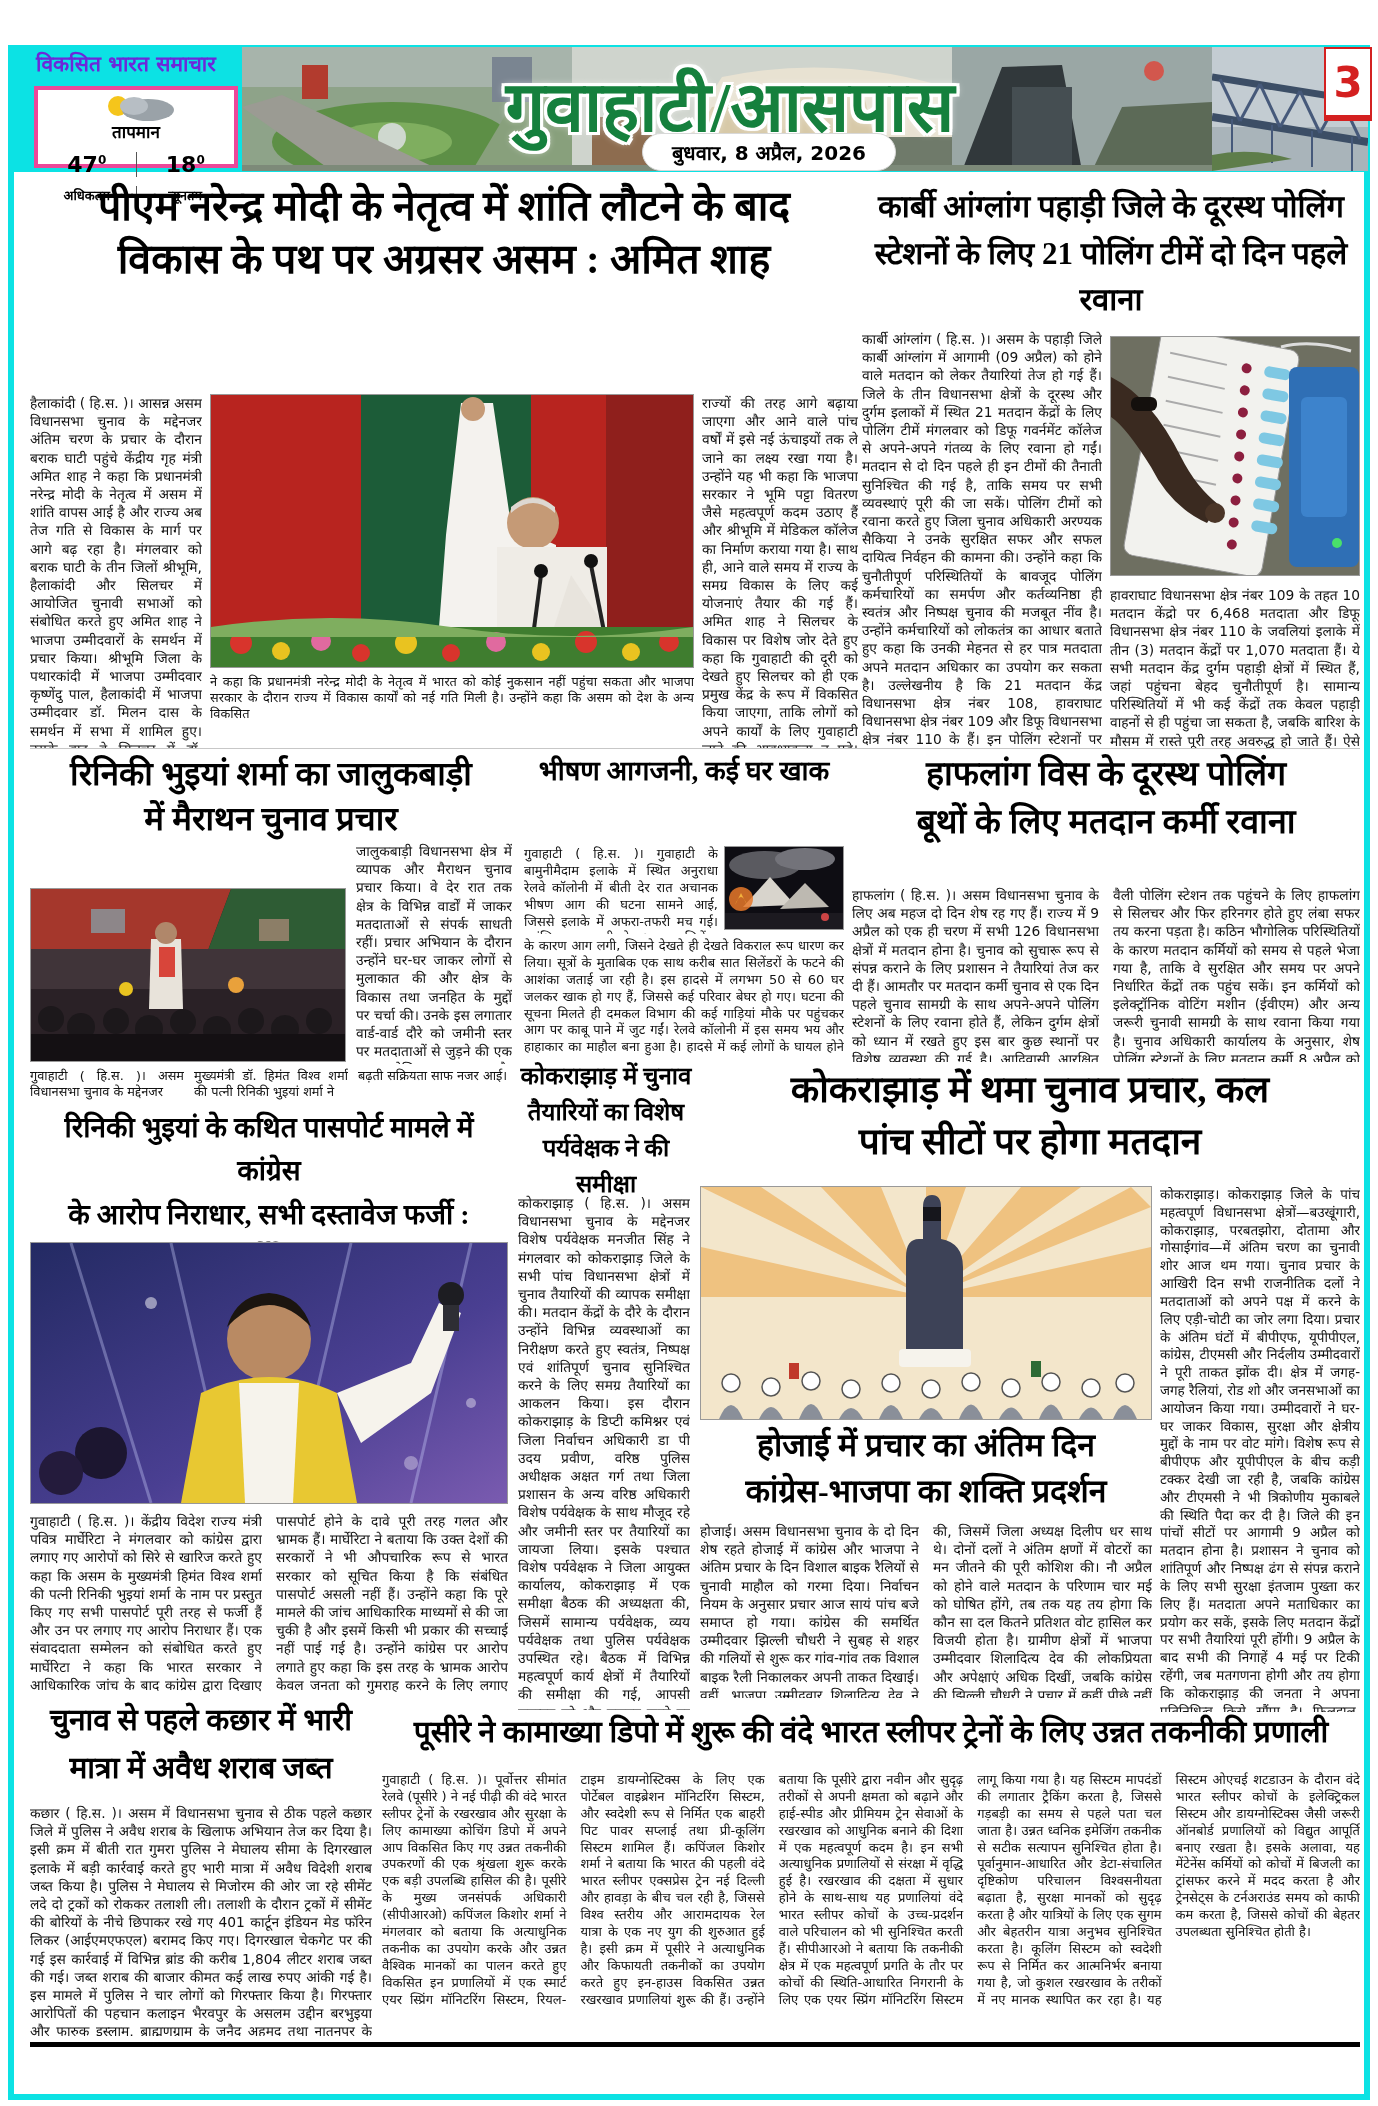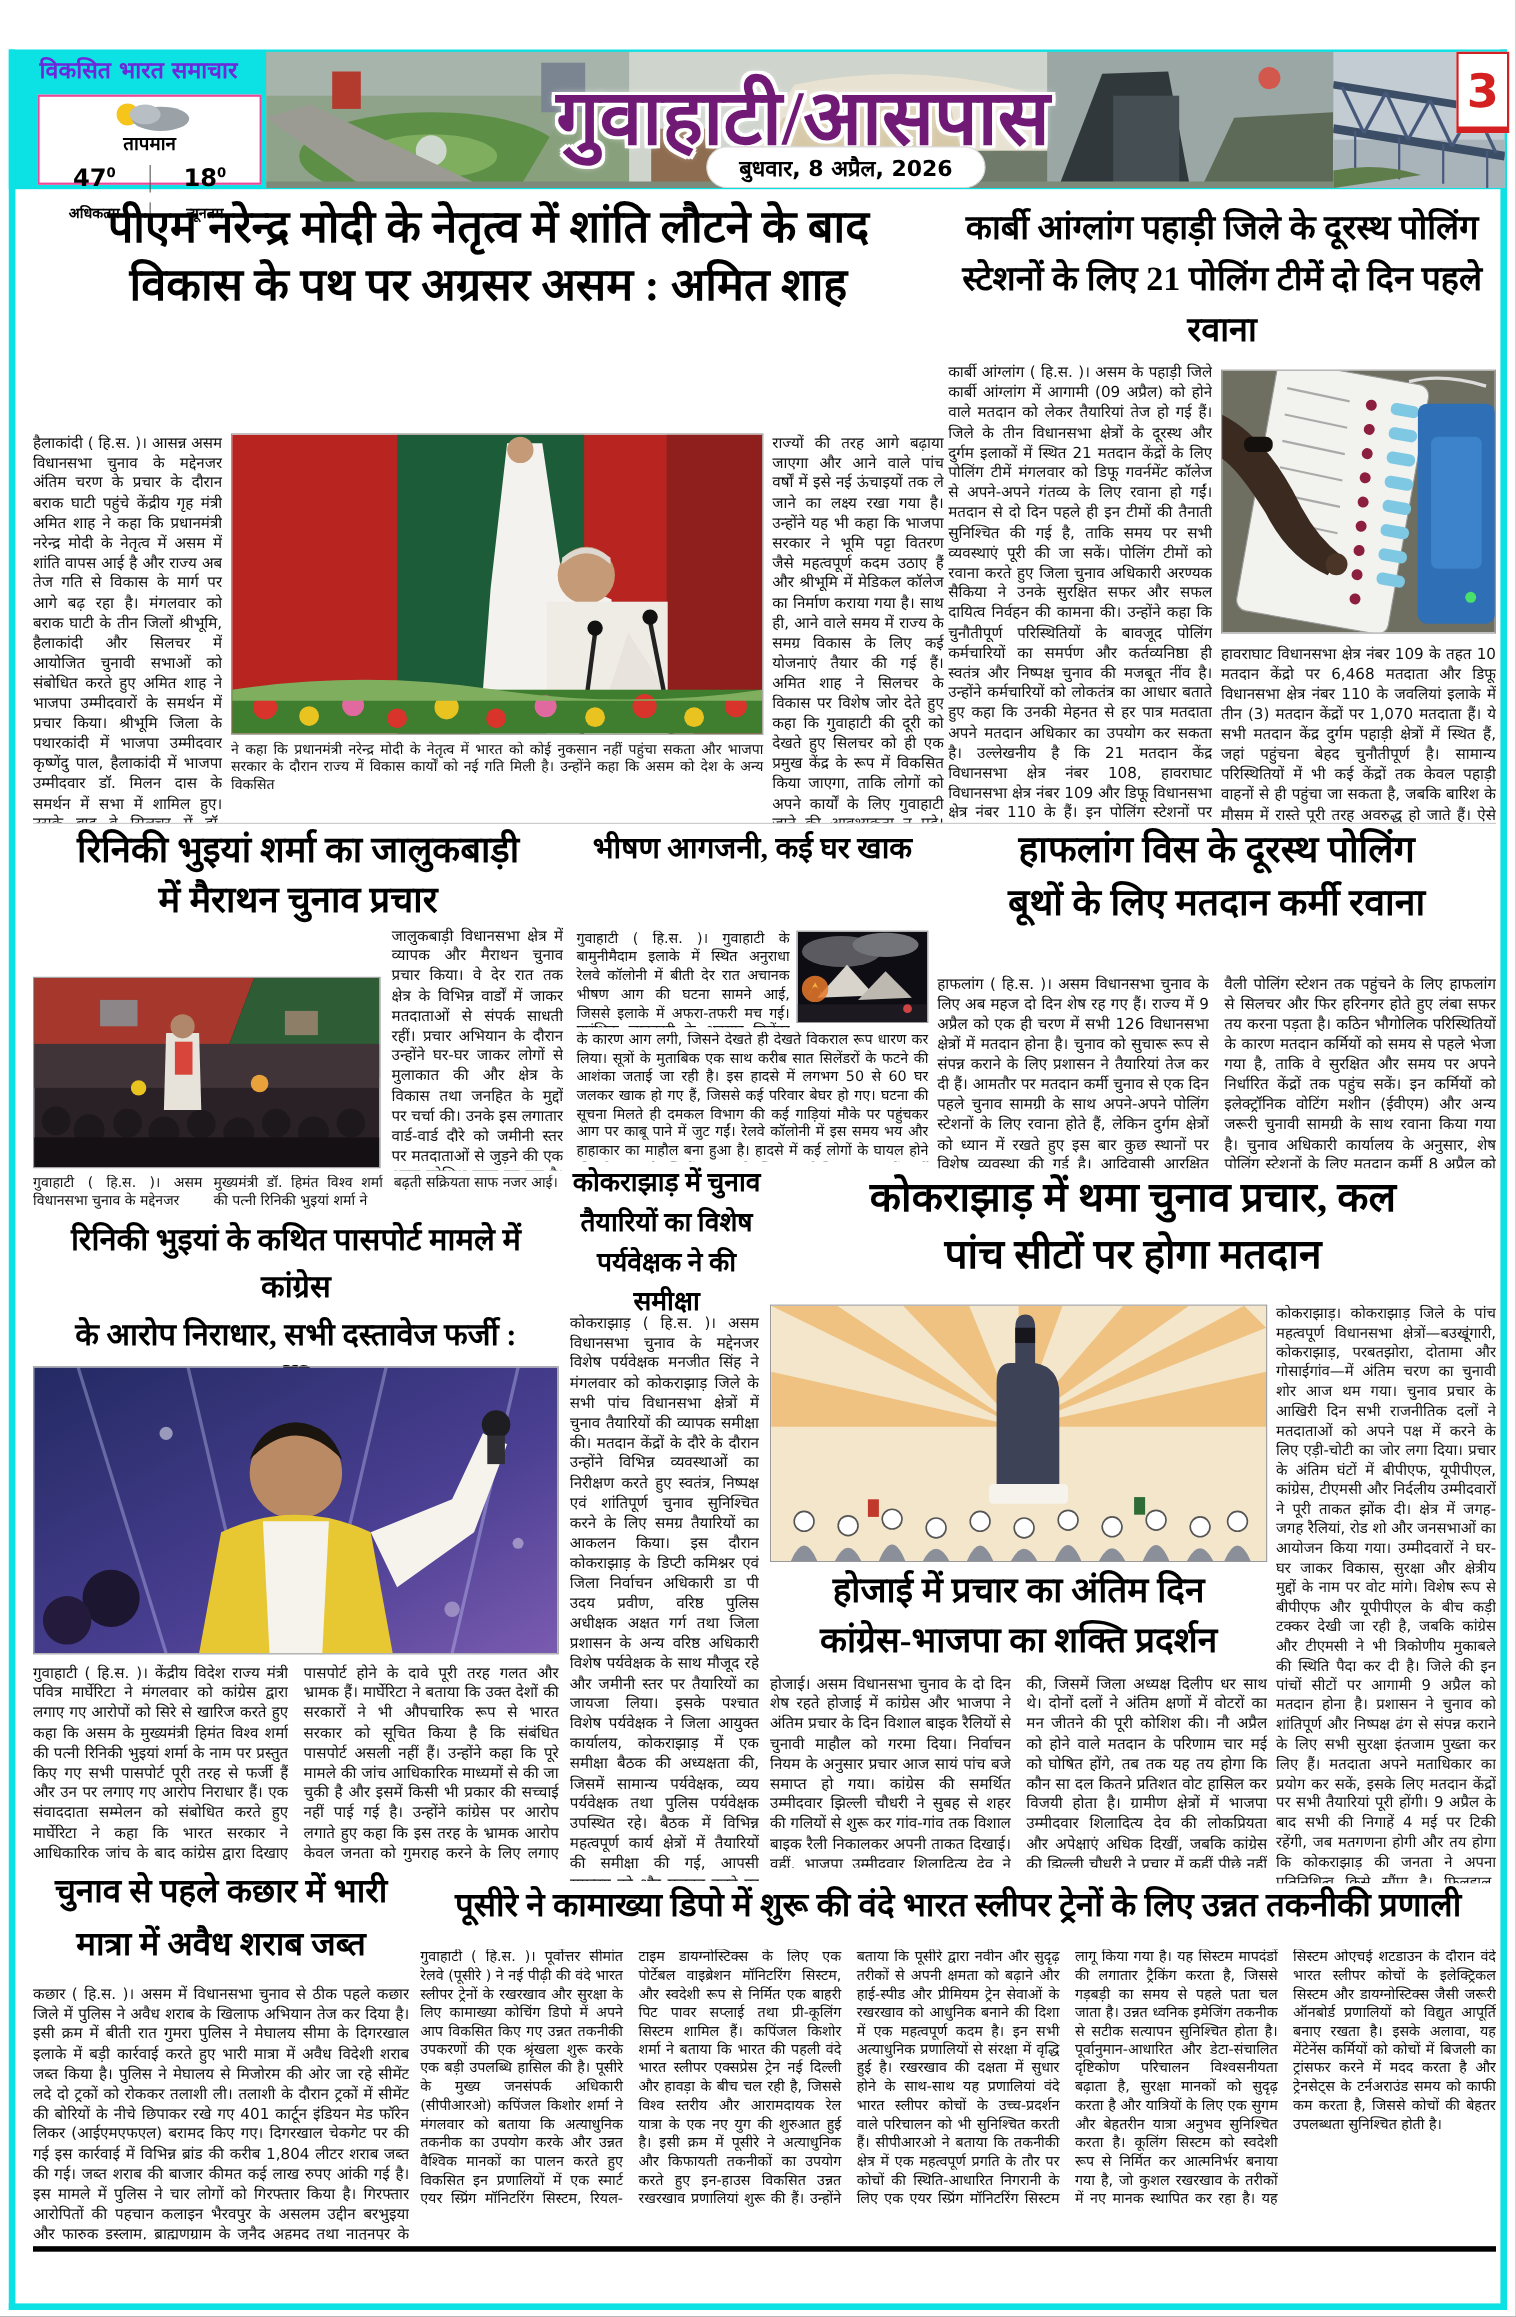--- a/index.html
+++ b/index.html
@@ -7,25 +7,25 @@
         font-family:"DejaVu Sans",sans-serif;overflow:hidden;color:#000;}
   .abs{position:absolute;}
   .cyan{background:#0ce2e4;}
   .hl{font-weight:700;text-align:center;color:#000;
       font-family:"Liberation Serif","DejaVu Serif",serif;}
   .bt{font-size:13.8px;line-height:1.32;text-align:justify;color:#111;overflow:hidden;}
   .bt-sm{font-size:13px;line-height:1.3;text-align:justify;color:#111;overflow:hidden;}
   .photo{border:1px solid #999;box-sizing:border-box;overflow:hidden;}
   .pill{background:#fff;border:1px solid #d8d8d8;border-radius:20px;display:flex;
         align-items:center;justify-content:center;font-weight:700;}
-  .wx{background:#fff;border:2px solid #ec4899;box-sizing:border-box;}
+  .wx{background:#fff;border:4px solid #ec4899;box-sizing:border-box;}
   .wx-row{display:flex;text-align:center;font-weight:700;}
   .wx-cell{flex:1;}
   .wx-div{width:1px;background:#555;}
-  .masthead{font-weight:700;color:#701a75;text-align:center;
+  .masthead{font-weight:700;color:#15803d;text-align:center;
     font-family:"Liberation Serif","DejaVu Serif",serif;
     text-shadow:-3px -3px 0 #fff,3px -3px 0 #fff,-3px 3px 0 #fff,3px 3px 0 #fff,
                  0 -3px 0 #fff,0 3px 0 #fff,-3px 0 0 #fff,3px 0 0 #fff,0 0 8px #fff;}
   .pagenum{background:#fff;border:2px solid #d42020;border-bottom:6px solid #d42020;
     color:#d42020;font-weight:700;display:flex;align-items:center;justify-content:center;}
   .caprow{display:flex;gap:10px;}
   .caprow>div{flex:1;font-size:12.8px;line-height:1.25;color:#111;text-align:justify;overflow:hidden;}
   .cols2{display:flex;gap:14px;}
   .cols2>div{flex:1;}
   .vb-body{column-count:5;column-gap:14px;}

